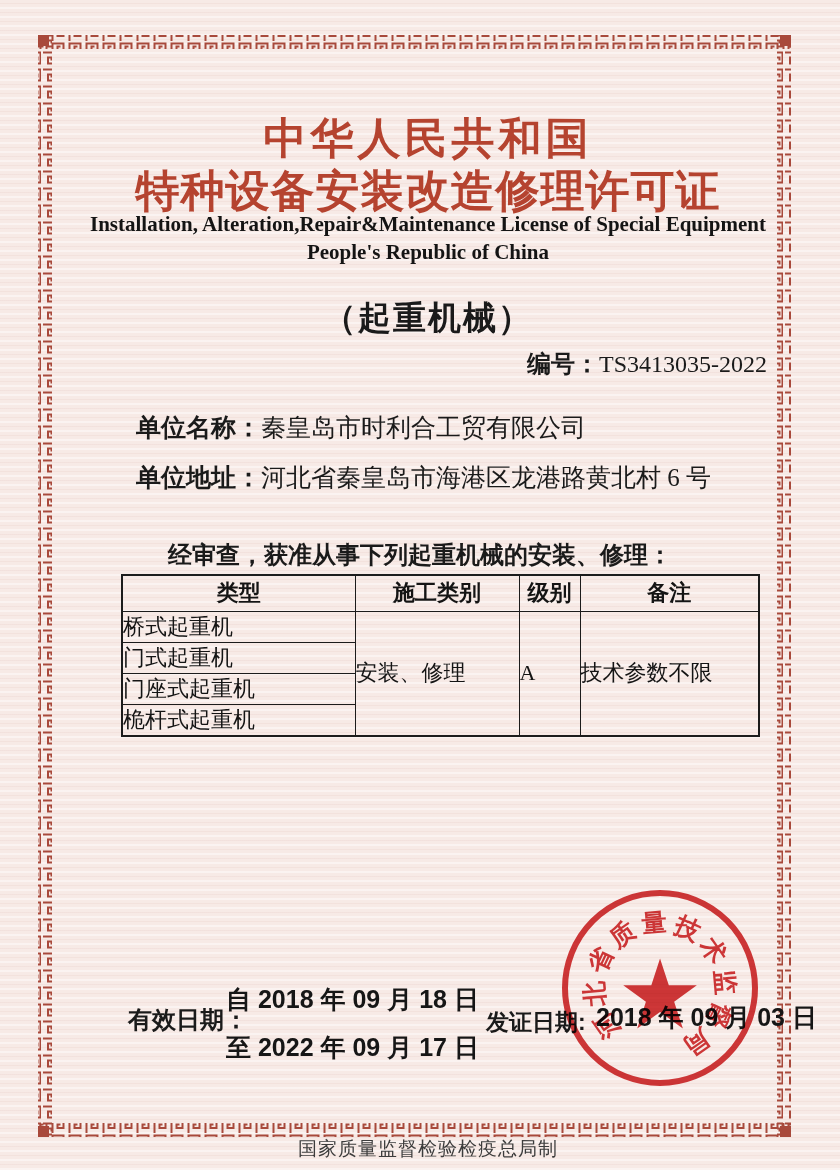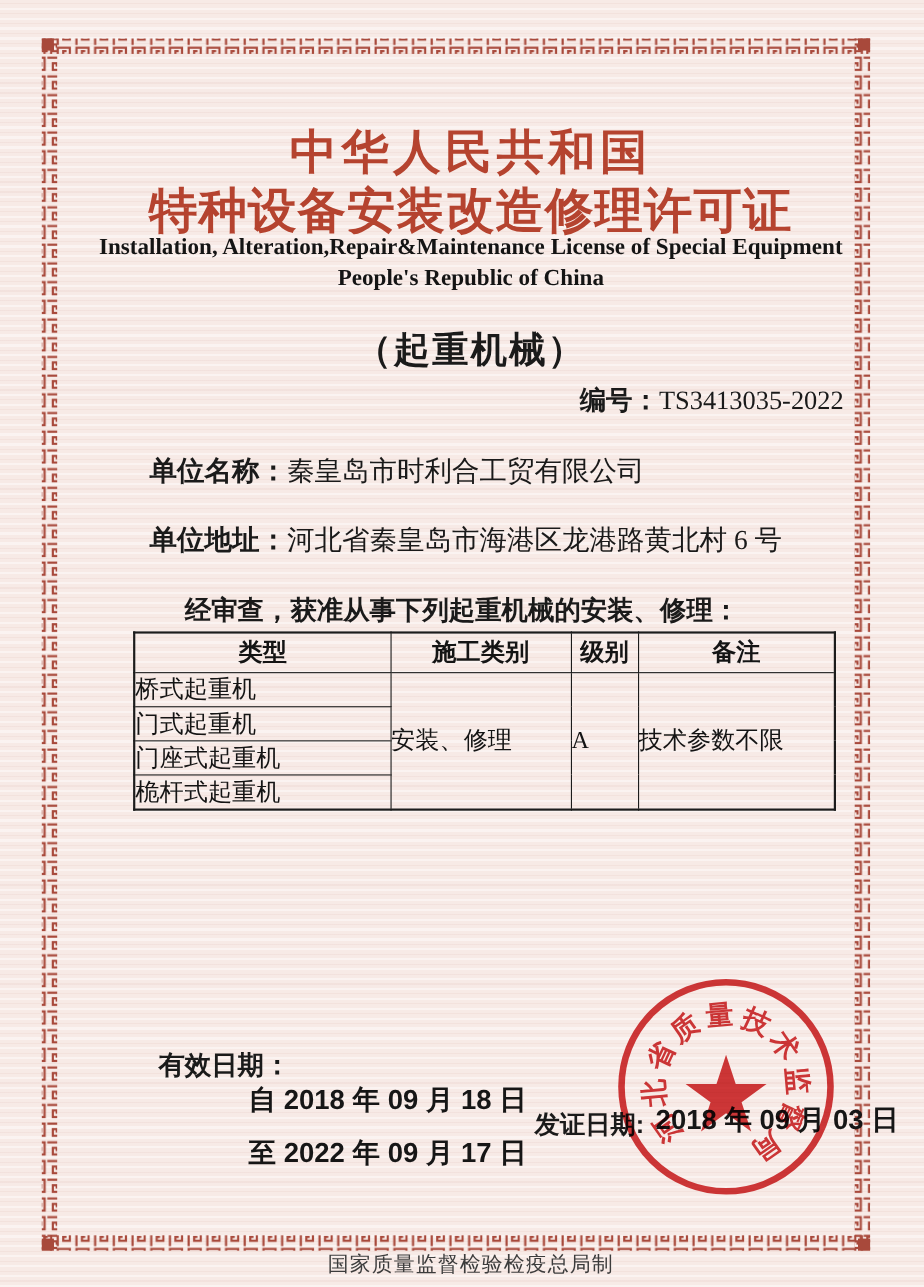--- a/index.html
+++ b/index.html
@@ -37,40 +37,40 @@
   #en1{top:212px;font-size:21px;}
   #en2{top:240px;font-size:21px;}
   #category{top:296px;font-family:"Liberation Sans",sans-serif;font-weight:700;font-size:33px;letter-spacing:2px;}
   #license{top:348px;right:73px;font-size:24px;}
   #license .lbl{font-family:Liberation Mono, monospace;font-weight:700;margin-top:27px;}
 
   
   .field{left:120px;font-size:25px;}
   .field .lbl{font-family:"Liberation Sans",sans-serif;font-weight:700;}
   #company-name{top:411px;}
-  #company-address{top:474px;}
+  #company-address{top:461px;}
 
   
   #statement{top:539px;left:152px;font-size:24px;font-weight:600;}
   table#lic-table{
     position:absolute;top:574px;left:121px;width:637px;
     border-collapse:collapse;table-layout:fixed;
     font-size:22px;color:#141414;
   }
   #lic-table th,#lic-table td{
     border:1px solid #1c1c1c;vertical-align:middle;
     padding:0;font-weight:400;
   }
   #lic-table{border:2px solid #1c1c1c;}
   #lic-table thead tr{height:36px;}
   #lic-table tbody tr{height:28px;}
   #lic-table th{font-weight:600;}
 
   
-  #validity-label{top:952px;left:112px;font-size:24px;font-weight:700;font-family:"Liberation Sans",sans-serif;margin-left:16px;}
+  #validity-label{top:1004px;left:112px;font-size:24px;font-weight:700;font-family:"Liberation Sans",sans-serif;}
   .datefont{font-family:"Liberation Sans",sans-serif;font-weight:600;color:#161616;}
   #valid-from{top:983px;left:210px;font-size:25px;}
   #valid-to{top:1031px;left:210px;font-size:25px;}
   #seal-note{top:951px;left:584px;font-size:23px;font-weight:600;}
   #issue-label{top:1007px;left:470px;font-size:23px;font-weight:700;font-family:"Liberation Sans",sans-serif;}
   #issue-date{top:1001px;left:580px;font-size:25px;}
 
   
   .seal{
     position:absolute;left:562px;top:890px;width:196px;height:196px;

